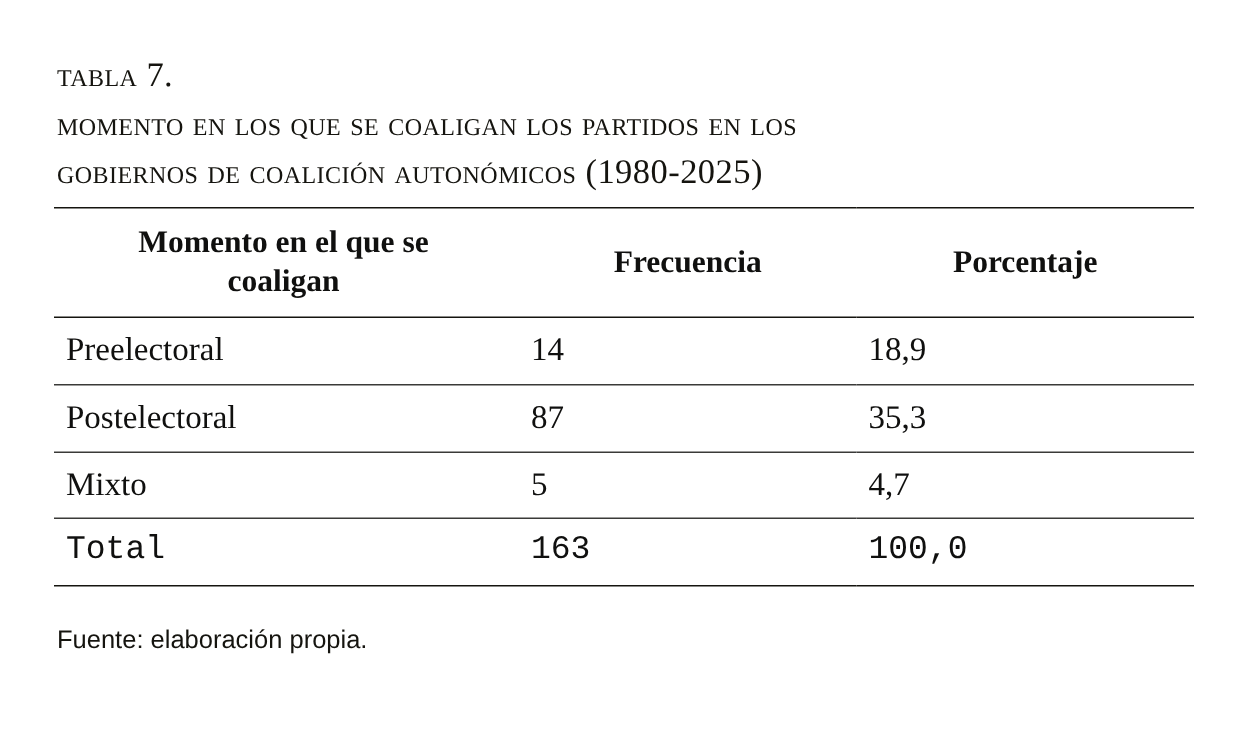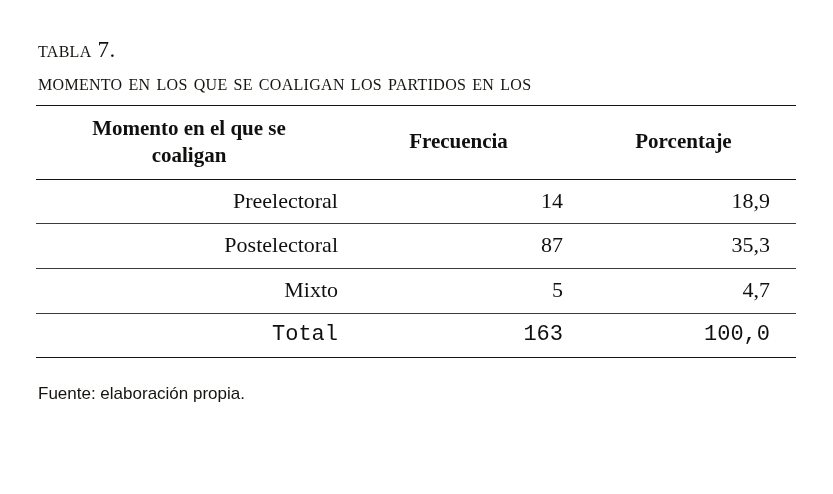--- a/index.html
+++ b/index.html
@@ -68,25 +68,25 @@
     font-size: 22px;
     padding: 7px 8px 8px 8px;
     border-bottom: 1px solid #3a3a38;
     line-height: 1.3;
   }
   table.tbl tbody tr:last-child td {
     border-bottom: 1.6px solid #15140f;
     font-family: Liberation Mono, monospace;
   }
   td.label {
-    text-align: right;
+    text-align: left;
     padding-left: 10px;
   }
   td.num {
-    text-align: right;
+    text-align: left;
     padding-right: 28px;
   }
   td.num.c3 {
     padding-right: 26px;
   }
   .source {
     font-family: "Liberation Sans", "DejaVu Sans", sans-serif;
     font-size: 17px;
     color: #15140f;
     margin-top: 26px;
@@ -94,20 +94,21 @@
   }
 </style>
 </head>
 <body>
 
 <div class="page">
 
   <div class="caption">
     <span class="line">Tabla 7.</span>
     <span class="line">Momento en los que se coaligan los partidos en los</span>
+    <span class="line">gobiernos de coalición autonómicos (1980-2025)</span>
   </div>
 
   <table class="tbl">
     <colgroup>
       <col class="c1">
         <col class="c2">
         <col class="c3">
     </colgroup>
     <thead>
       <tr>

